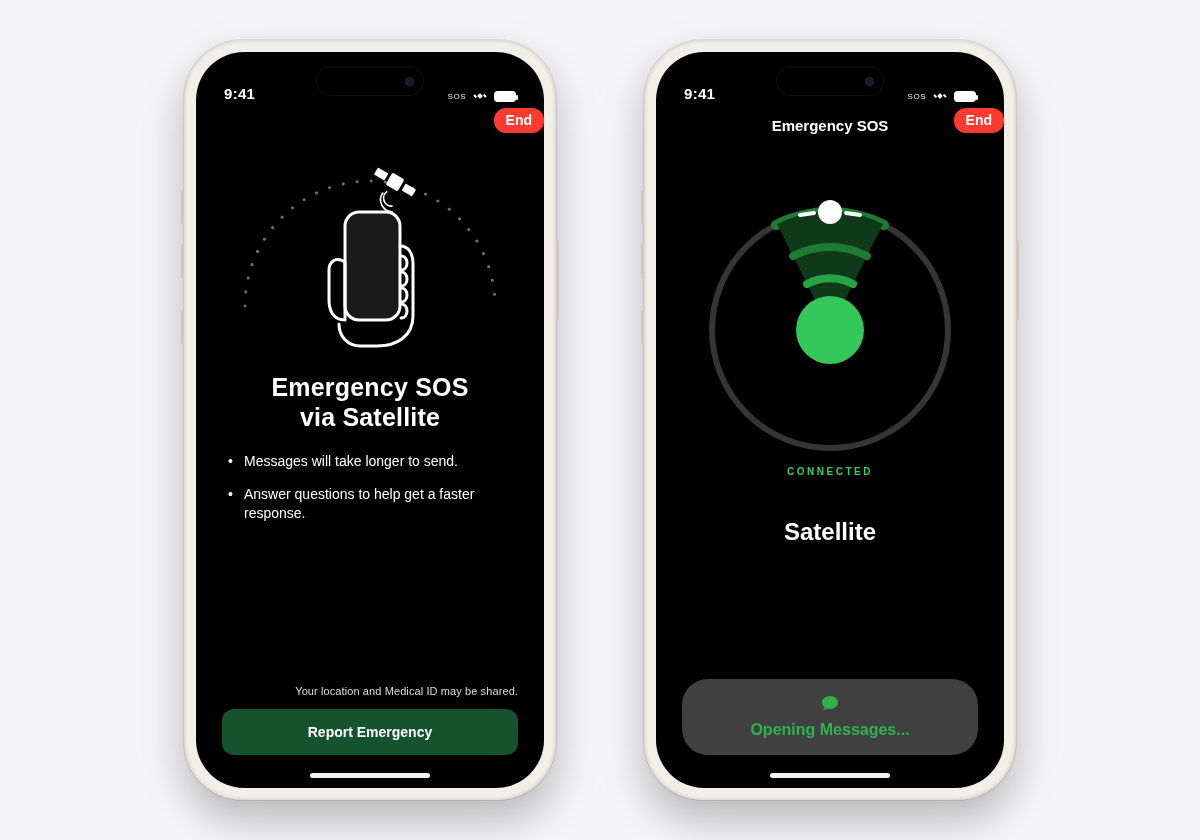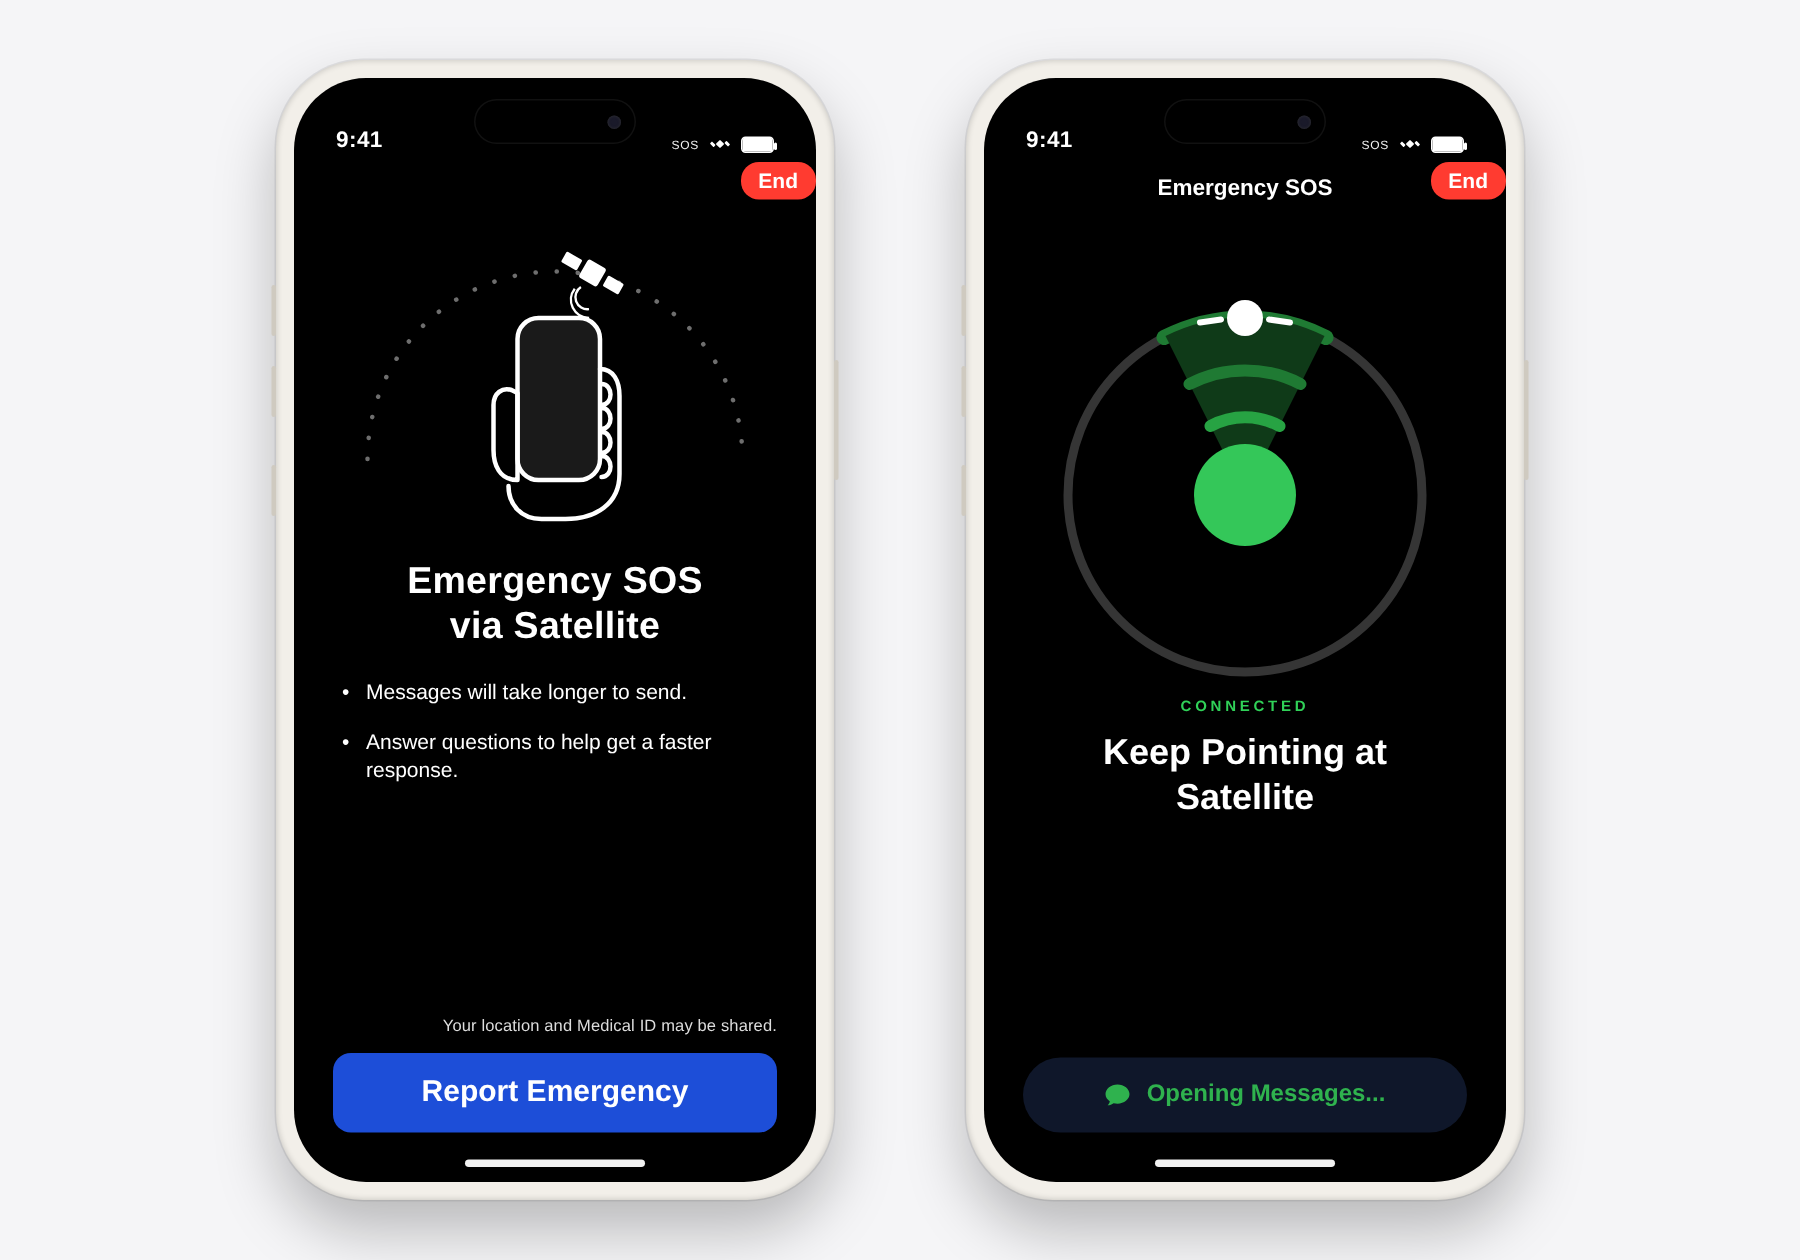--- a/index.html
+++ b/index.html
@@ -132,26 +132,26 @@
   .bottom-block { margin-top:auto; width:100%; text-align:center; padding-bottom:12px; }
   .disclosure {
     font-size:11px;
     color:#ddd;
     margin-bottom:12px;
     letter-spacing:0.1px;
     text-align:right;
   }
   .primary-btn {
     width:100%;
-    background:#1d4ed8;
+    background:#14532d;
     color:#fff;
     border:none;
     border-radius:12px;
     padding:15px 10px;
-    font-size:20px;
+    font-size:14px;
     font-weight:600;
   }
 
   
   .radar-zone {
     position:relative;
     width:280px; height:300px;
     margin-top:18px;
   }
   .radar-zone svg { position:absolute; left:50%; top:50%; transform:translate(-50%,-50%); }
@@ -169,31 +169,32 @@
     text-align:center;
     line-height:1.25;
     margin-top:10px;
     padding:0 20px;
   }
 
   .pill-btn {
     width:100%;
     margin-top:auto;
     margin-bottom:12px;
-    background:#0f172a;
+    background:#404040;
     color:#2fb24e;
     border:none;
     border-radius:26px;
     padding:16px 10px;
     font-size:16px;
     font-weight:600;
     display:flex;
     align-items:center;
     justify-content:center;
     gap:10px;
+    flex-direction:column;
   }
   .pill-btn svg { display:block; }
 
   
   .home-ind {
     width:120px; height:5px; border-radius:3px;
     background:#fff;
     margin:6px auto 10px;
     opacity:0.95;
   }
@@ -321,21 +322,21 @@
           <circle cx="140" cy="170" r="34" fill="#34c759"></circle>
 
           <line x1="110" y1="55" x2="124" y2="53" stroke="#fff" stroke-width="4" stroke-linecap="round"></line>
           <line x1="156" y1="53" x2="170" y2="55" stroke="#fff" stroke-width="4" stroke-linecap="round"></line>
           <circle cx="140" cy="52" r="12" fill="#fff"></circle>
         </svg>
       </div>
 
       <div class="status-heading">CONNECTED</div>
       <div class="instruction">
-        <span>Keep Pointing at</span><br>
+        <br>
         <span>Satellite</span>
       </div>
 
       <button class="pill-btn">
         <span>
           <svg width="18" height="16" viewBox="0 0 18 16">
               <path fill="#2fb24e" d="M9 1C4.6 1 1 3.9 1 7.4c0 2 1.1 3.7 2.9 4.9-.2.9-.8 2-1.5 2.6 1.4 0 3-.7 4-1.4.8.2 1.7.3 2.6.3 4.4 0 8-2.9 8-6.4S13.4 1 9 1z"></path>
             </svg>
         </span>
         <span>Opening Messages...</span>

